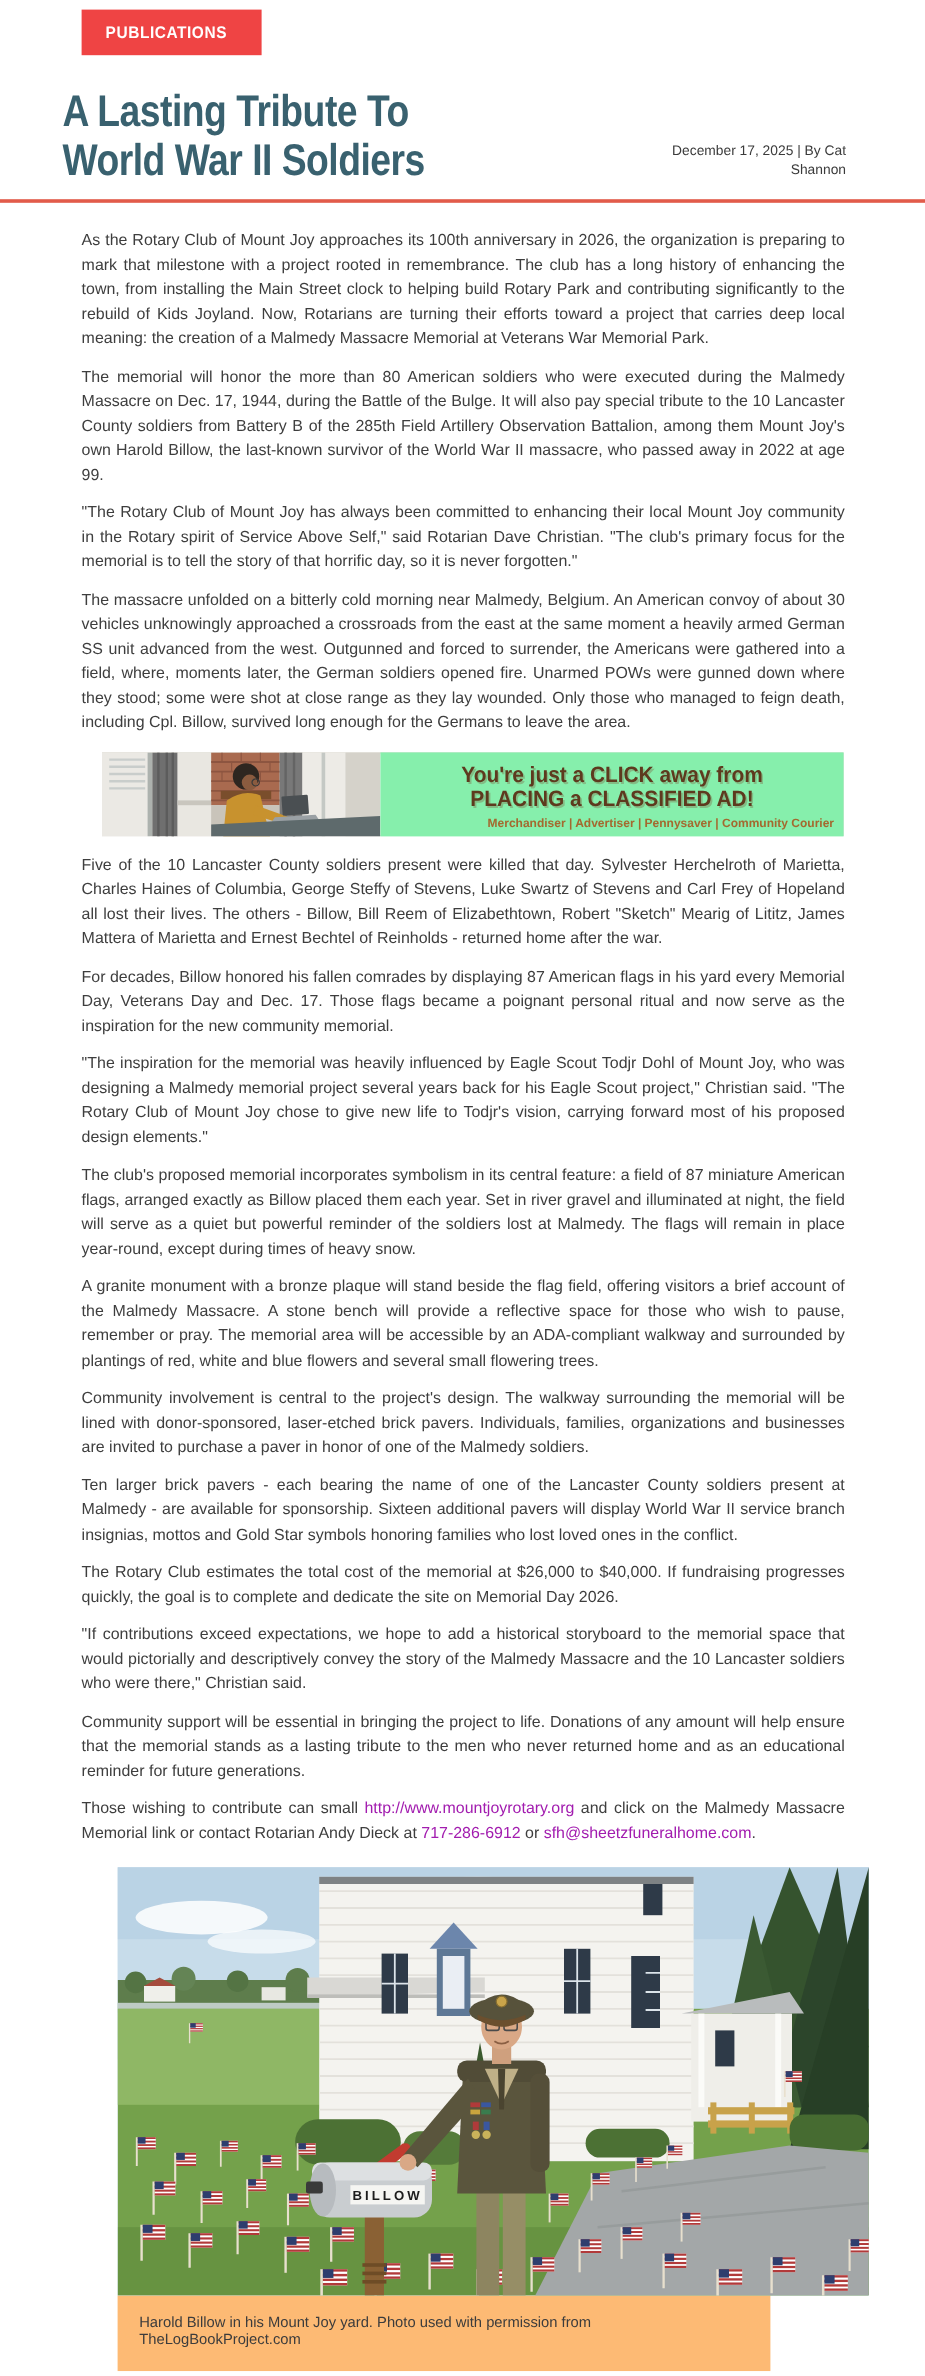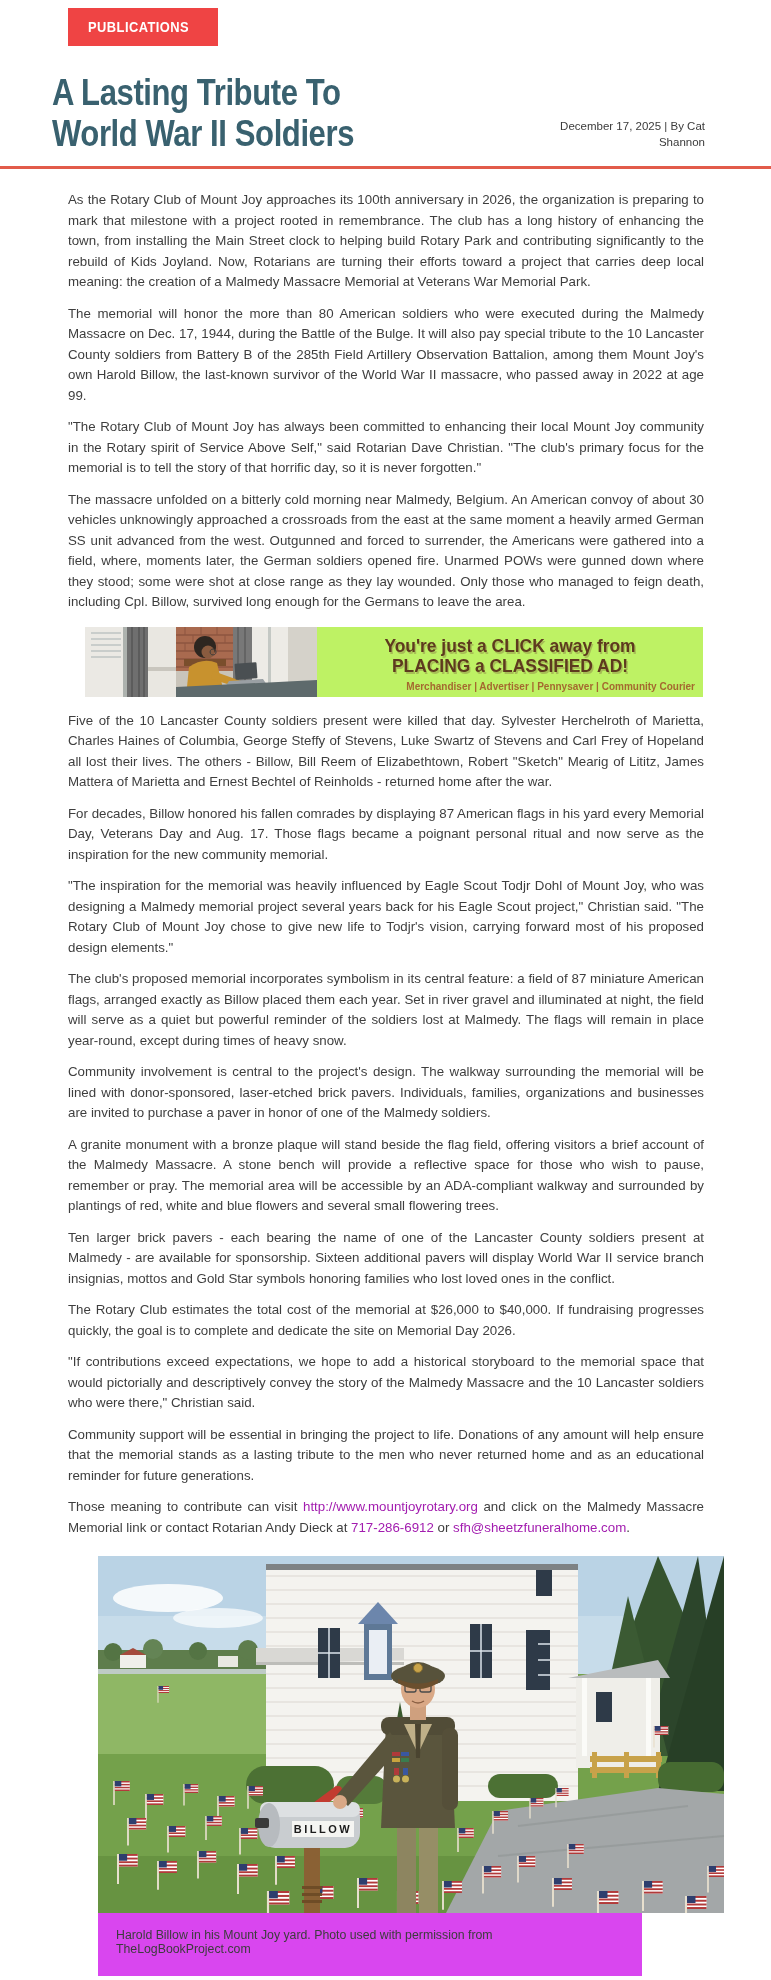--- a/index.html
+++ b/index.html
@@ -23,30 +23,30 @@
 
   
   .content{padding:10px 67px 0 68px;}
   .content p{font-size:13.3px;line-height:20.5px;text-align:justify;margin:11px 0;color:#3e3e3e;}
   .content a{color:#a21caf;text-decoration:none;}
 
   
   .ad{display:flex;width:618px;height:70px;margin:14px 0 14px 17px;cursor:pointer;
       box-shadow:0 0 0 1px #d8d2c6 inset;}
   .ad-photo{width:232px;height:70px;flex:none;display:block;}
-  .ad-right{flex:1;background:#bef264;position:relative;text-align:center;padding-top:9px;}
+  .ad-right{flex:1;background:#86efac;position:relative;text-align:center;padding-top:9px;}
   .ad-headline{color:#5D3A1E;font-weight:700;font-size:18.5px;line-height:20px;
                transform:scaleX(.94);transform-origin:center;
                text-shadow:1.5px 1.5px 0 rgba(125,95,60,.35);}
   .ad-pubs{position:absolute;right:8px;bottom:5px;color:#A4692F;font-weight:700;font-size:10px;margin-top:43px;}
 
   
   figure{margin:18px 0 0 30px;width:544px;}
   .photo-svg{display:block;width:626px;height:357px;background:#cfe2ee;}
-  figcaption{background:#d946ef;padding:15px 18px 20px 18px;font-size:12.3px;color:#3c3c3c;}
+  figcaption{background:#fdba74;padding:15px 18px 20px 18px;font-size:12.3px;color:#3c3c3c;}
 </style>
 </head>
 <body>
 
 <div class="page">
 
   <div class="badge">
     <span class="badge-inner">PUBLICATIONS</span>
   </div>
 
@@ -98,31 +98,31 @@
       <div class="ad-right">
         <div class="ad-headline">
           <div>You're just a CLICK away from</div>
           <div>PLACING a CLASSIFIED AD!</div>
         </div>
         <div class="ad-pubs">Merchandiser | Advertiser | Pennysaver | Community Courier</div>
       </div>
     </div>
 
     <p>Five of the 10 Lancaster County soldiers present were killed that day. Sylvester Herchelroth of Marietta, Charles Haines of Columbia, George Steffy of Stevens, Luke Swartz of Stevens and Carl Frey of Hopeland all lost their lives. The others - Billow, Bill Reem of Elizabethtown, Robert "Sketch" Mearig of Lititz, James Mattera of Marietta and Ernest Bechtel of Reinholds - returned home after the war.</p>
-    <p>For decades, Billow honored his fallen comrades by displaying 87 American flags in his yard every Memorial Day, Veterans Day and Aug. 17. Those flags became a poignant personal ritual and now serve as the inspiration for the new community memorial.</p>
+    <p>For decades, Billow honored his fallen comrades by displaying 87 American flags in his yard every Memorial Day, Veterans Day and Dec. 17. Those flags became a poignant personal ritual and now serve as the inspiration for the new community memorial.</p>
     <p>"The inspiration for the memorial was heavily influenced by Eagle Scout Todjr Dohl of Mount Joy, who was designing a Malmedy memorial project several years back for his Eagle Scout project," Christian said. "The Rotary Club of Mount Joy chose to give new life to Todjr's vision, carrying forward most of his proposed design elements."</p>
     <p>The club's proposed memorial incorporates symbolism in its central feature: a field of 87 miniature American flags, arranged exactly as Billow placed them each year. Set in river gravel and illuminated at night, the field will serve as a quiet but powerful reminder of the soldiers lost at Malmedy. The flags will remain in place year-round, except during times of heavy snow.</p>
+    <p>A granite monument with a bronze plaque will stand beside the flag field, offering visitors a brief account of the Malmedy Massacre. A stone bench will provide a reflective space for those who wish to pause, remember or pray. The memorial area will be accessible by an ADA-compliant walkway and surrounded by plantings of red, white and blue flowers and several small flowering trees.</p>
     <p>Community involvement is central to the project's design. The walkway surrounding the memorial will be lined with donor-sponsored, laser-etched brick pavers. Individuals, families, organizations and businesses are invited to purchase a paver in honor of one of the Malmedy soldiers.</p>
-    <p>A granite monument with a bronze plaque will stand beside the flag field, offering visitors a brief account of the Malmedy Massacre. A stone bench will provide a reflective space for those who wish to pause, remember or pray. The memorial area will be accessible by an ADA-compliant walkway and surrounded by plantings of red, white and blue flowers and several small flowering trees.</p>
     <p>Ten larger brick pavers - each bearing the name of one of the Lancaster County soldiers present at Malmedy - are available for sponsorship. Sixteen additional pavers will display World War II service branch insignias, mottos and Gold Star symbols honoring families who lost loved ones in the conflict.</p>
     <p>The Rotary Club estimates the total cost of the memorial at $26,000 to $40,000. If fundraising progresses quickly, the goal is to complete and dedicate the site on Memorial Day 2026.</p>
     <p>"If contributions exceed expectations, we hope to add a historical storyboard to the memorial space that would pictorially and descriptively convey the story of the Malmedy Massacre and the 10 Lancaster soldiers who were there," Christian said.</p>
     <p>Community support will be essential in bringing the project to life. Donations of any amount will help ensure that the memorial stands as a lasting tribute to the men who never returned home and as an educational reminder for future generations.</p>
     <p>
-      <span>Those meaning to contribute can visit </span><a href="#">http://www.mountjoyrotary.org</a><span> and click on the Malmedy Massacre Memorial link or contact Rotarian Andy Dieck at </span><a href="#">717-286-6912</a><span> or </span><a href="#">sfh@sheetzfuneralhome.com</a><span>.</span>
+      <span>Those wishing to contribute can small </span><a href="#">http://www.mountjoyrotary.org</a><span> and click on the Malmedy Massacre Memorial link or contact Rotarian Andy Dieck at </span><a href="#">717-286-6912</a><span> or </span><a href="#">sfh@sheetzfuneralhome.com</a><span>.</span>
     </p>
 
     <figure>
       <svg class="photo-svg" viewBox="0 0 626 357" aria-hidden="true">
         <defs>
           <g id="flag">
             <line x1="0" y1="0" x2="0" y2="24" stroke="#E8E0CE" stroke-width="1.6"></line>
             <rect x="0.8" y="0" width="15" height="10" fill="#ffffff"></rect>
             <rect x="0.8" y="0" width="15" height="1.5" fill="#B23A3A"></rect>
             <rect x="0.8" y="2.9" width="15" height="1.5" fill="#B23A3A"></rect>

